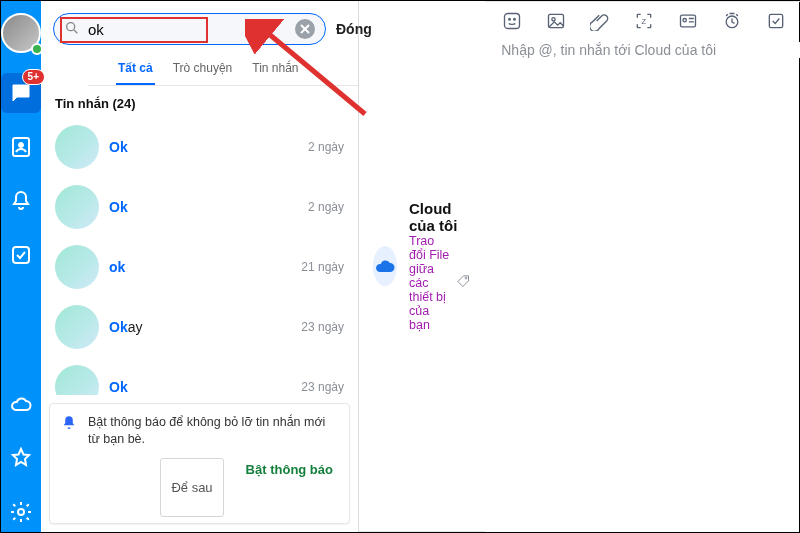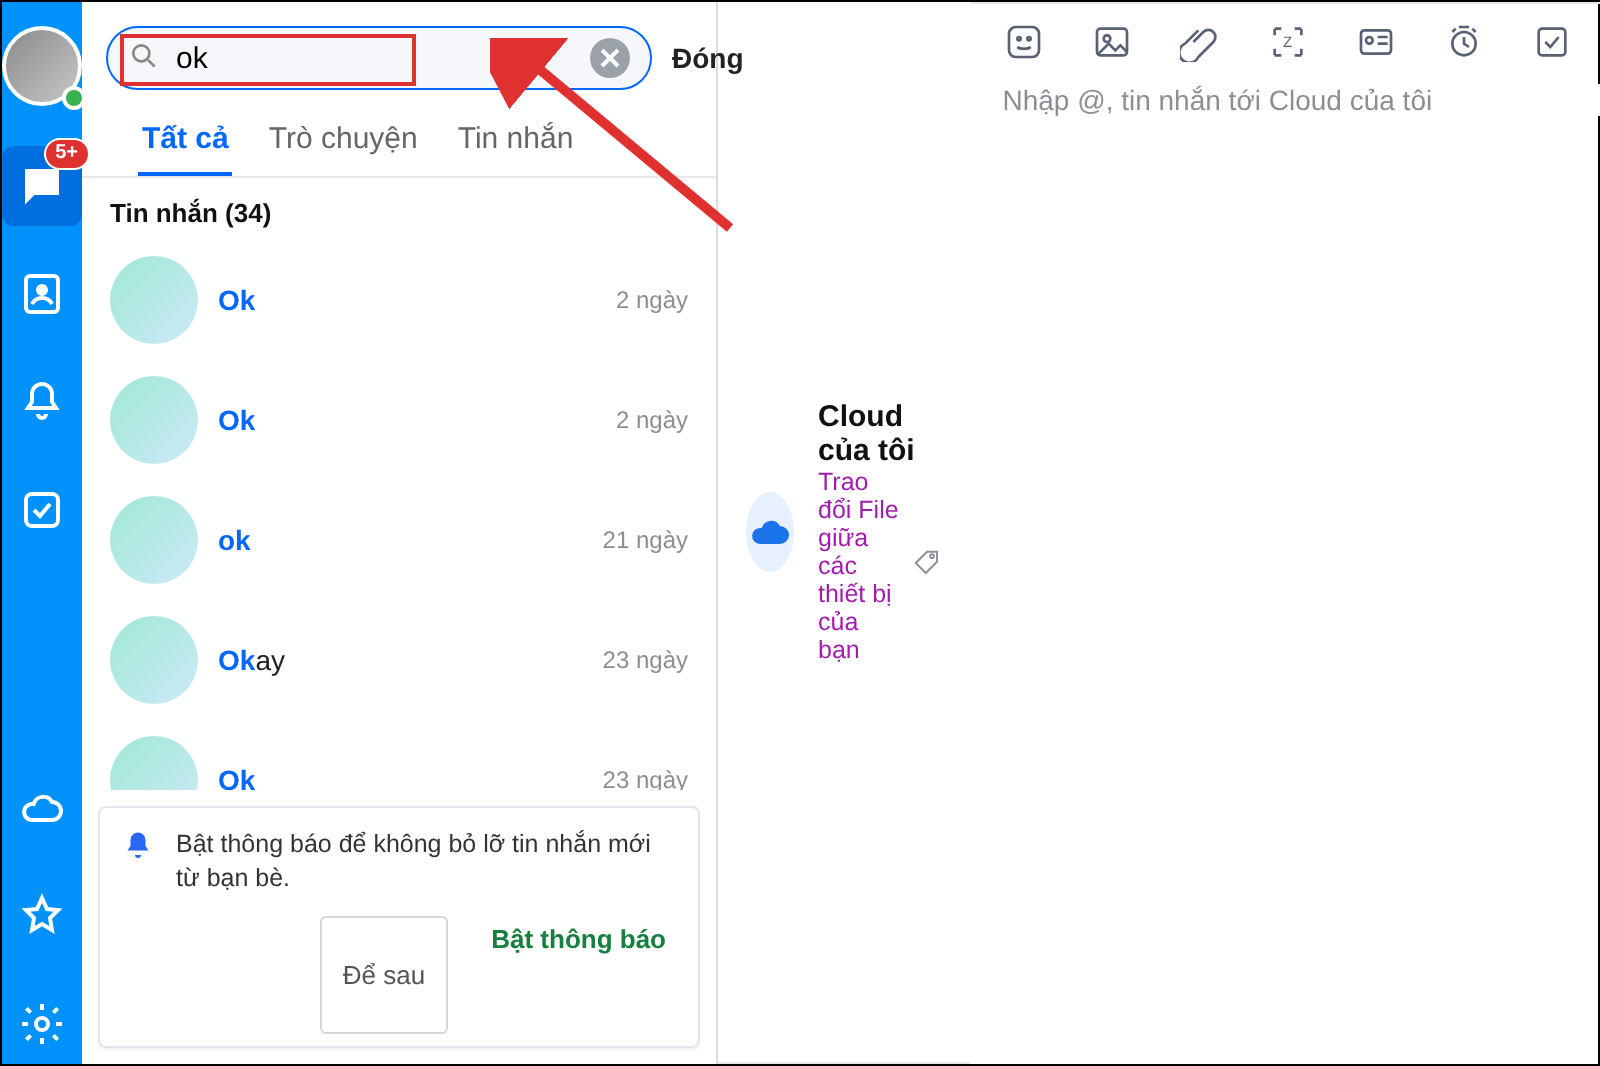--- a/index.html
+++ b/index.html
@@ -21,21 +21,21 @@
   .left-pane { width: 318px; border-right: 1px solid #dcdcdc; display:flex; flex-direction:column; }
   .search-row { display:flex; align-items:center; gap:10px; padding:12px 12px 8px; }
   .search-box { flex:1; display:flex; align-items:center; gap:8px; border:1px solid #0068ff; border-radius:18px; padding:5px 10px; position:relative; background:#f5f7fa; }
   .search-box .mag { color:#888; }
   .search-input { border:none; outline:none; flex:1; background:transparent; font-size:15px; }
   .clear-btn { width:20px; height:20px; border-radius:50%; background:#9aa1a8; color:#fff; display:flex; align-items:center; justify-content:center; font-size:12px; cursor:pointer; }
   .close-search { font-weight:600; color:#222; cursor:pointer; }
   
   .annot-rect { position:absolute; left:6px; top:3px; width:148px; height:26px; border:2px solid #e03131; pointer-events:none; }
 
-  .tabs { display:flex; gap:16px; padding:0 28px; border-bottom:1px solid #e7e7e7; font-size:15px; color:#666; }
+  .tabs { display:flex; gap:16px; padding:0 28px; border-bottom:1px solid #e7e7e7; font-size:12px; color:#666;margin-left:47px; }
   .tab { padding:8px 2px 8px; cursor:pointer; }
   .tab.active { color:#0068ff; font-weight:600; border-bottom:2px solid #0068ff; }
 
   .section-header { padding:10px 14px 6px; font-size:13px; font-weight:600; color:#111; }
   .results { flex:1; overflow:auto; }
   .result { display:flex; align-items:center; gap:10px; padding:8px 14px; cursor:pointer; }
   .result .thumb { width:44px; height:44px; border-radius:50%; background: linear-gradient(135deg,#9fe8d5,#cdeaf7); }
   .result .txt { flex:1; font-size:14px; color:#222; }
   .result .txt .hl { color:#0068ff; font-weight:600; }
   .result .time { color:#8a8f96; font-size:12px; }
@@ -146,21 +146,21 @@
       </div>
       <span class="close-search">Đóng</span>
     </div>
 
     <div class="tabs">
       <div class="tab active">Tất cả</div>
       <div class="tab">Trò chuyện</div>
       <div class="tab obscured">Tin nhắn</div>
     </div>
 
-    <div class="section-header">Tin nhắn (34)</div>
+    <div class="section-header">Tin nhắn (24)</div>
 
     <div class="results">
       <div class="result">
         <div class="thumb"></div>
         <div class="txt"><span class="hl">Ok</span><span></span></div>
         <div class="time">2 ngày</div>
       </div>
       <div class="result">
         <div class="thumb"></div>
         <div class="txt"><span class="hl">Ok</span><span></span></div>

